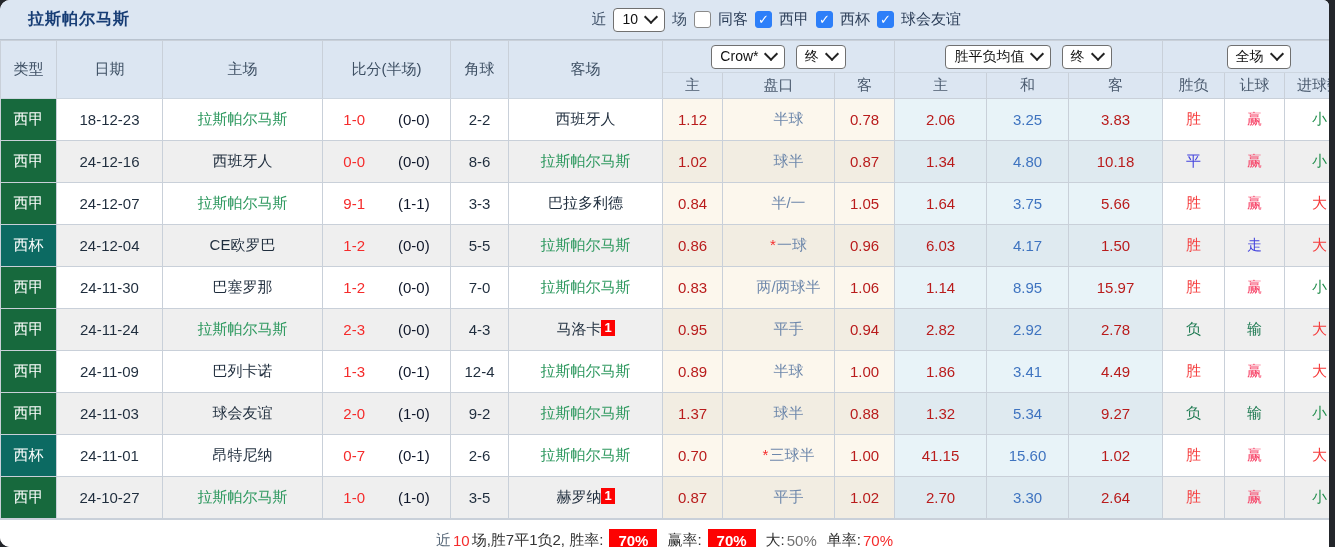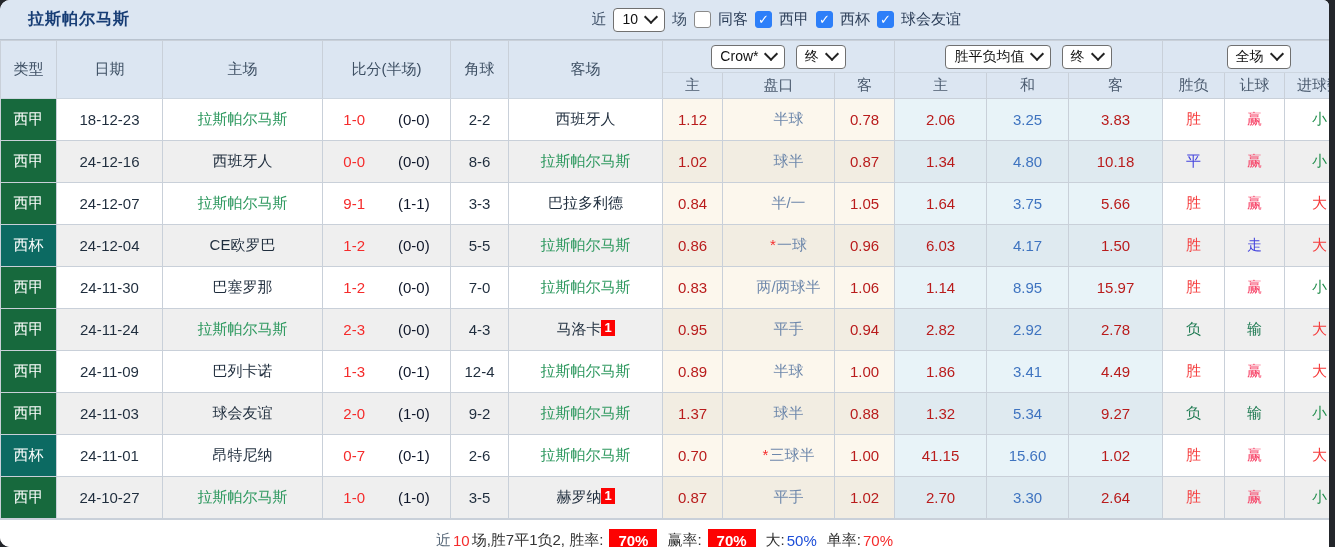--- a/index.html
+++ b/index.html
@@ -43,21 +43,21 @@
   .v-red{color:#f53b3b;}
   .v-pink{color:#f73e63;}
   .v-blue{color:#4444dd;}
   .v-dgreen{color:#1e7a52;}
   .v-green{color:#1e8c4a;}
 
   
   .summary{height:40px;display:flex;align-items:center;justify-content:center;font-size:15px;color:#333;border-top:1px solid #c9d0d9;background:#fff;gap:2px;white-space:nowrap;}
   .summary .gray{color:#5a6a7a;}
   .summary .red{color:#f52b2b;}
-  .summary .blue{color:#1d4ed8;}
+  .summary .blue{color:#737373;}
   .rbadge{display:inline-block;background:#fd0202;color:#fff;font-weight:bold;padding:3px 9px;margin:0 8px 0 4px;}
 </style>
 </head>
 <body>
 
 <div class="app">
 
   <div class="topbar">
     <span class="title">拉斯帕尔马斯</span>
     <div class="controls">

